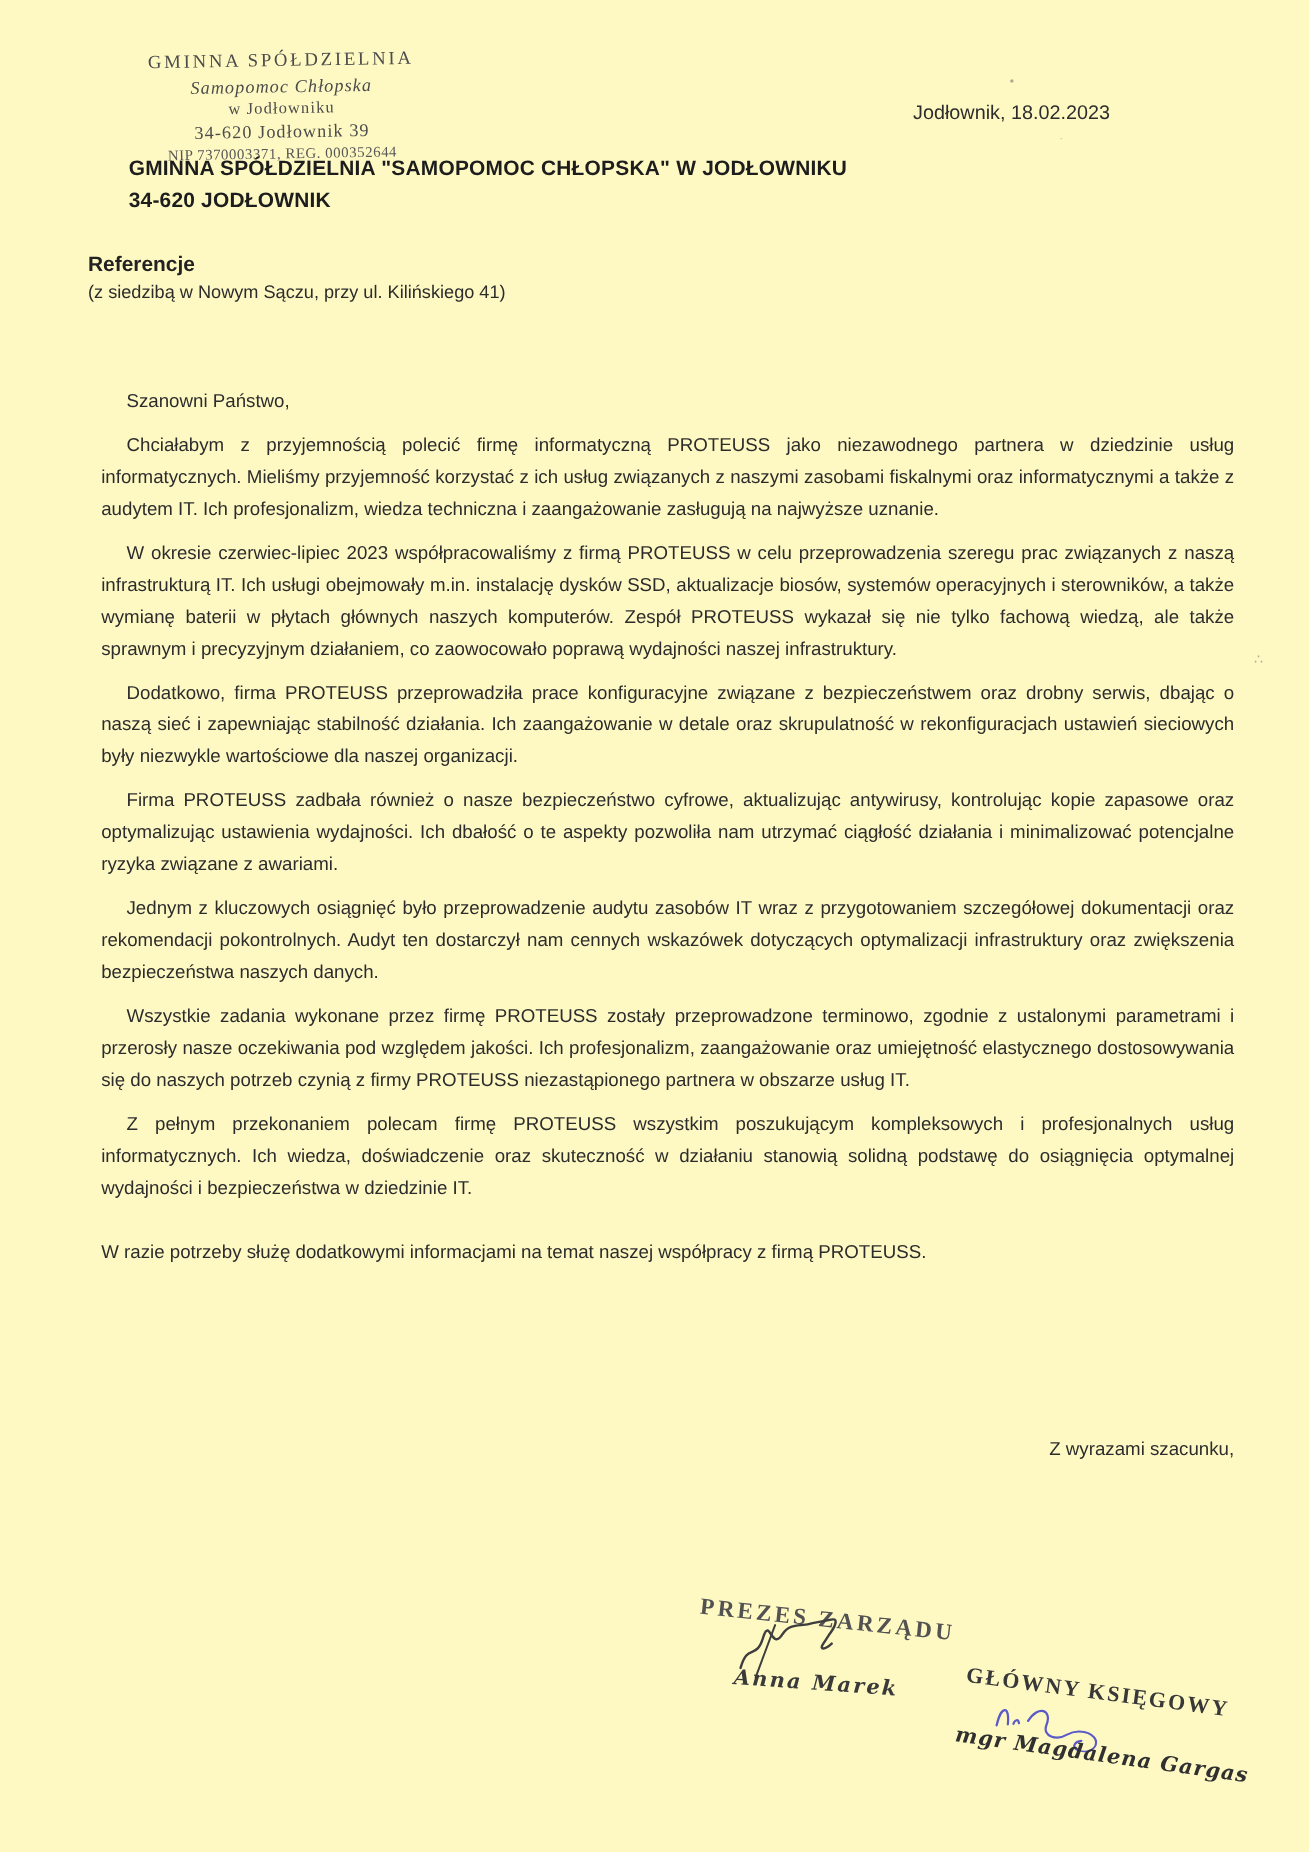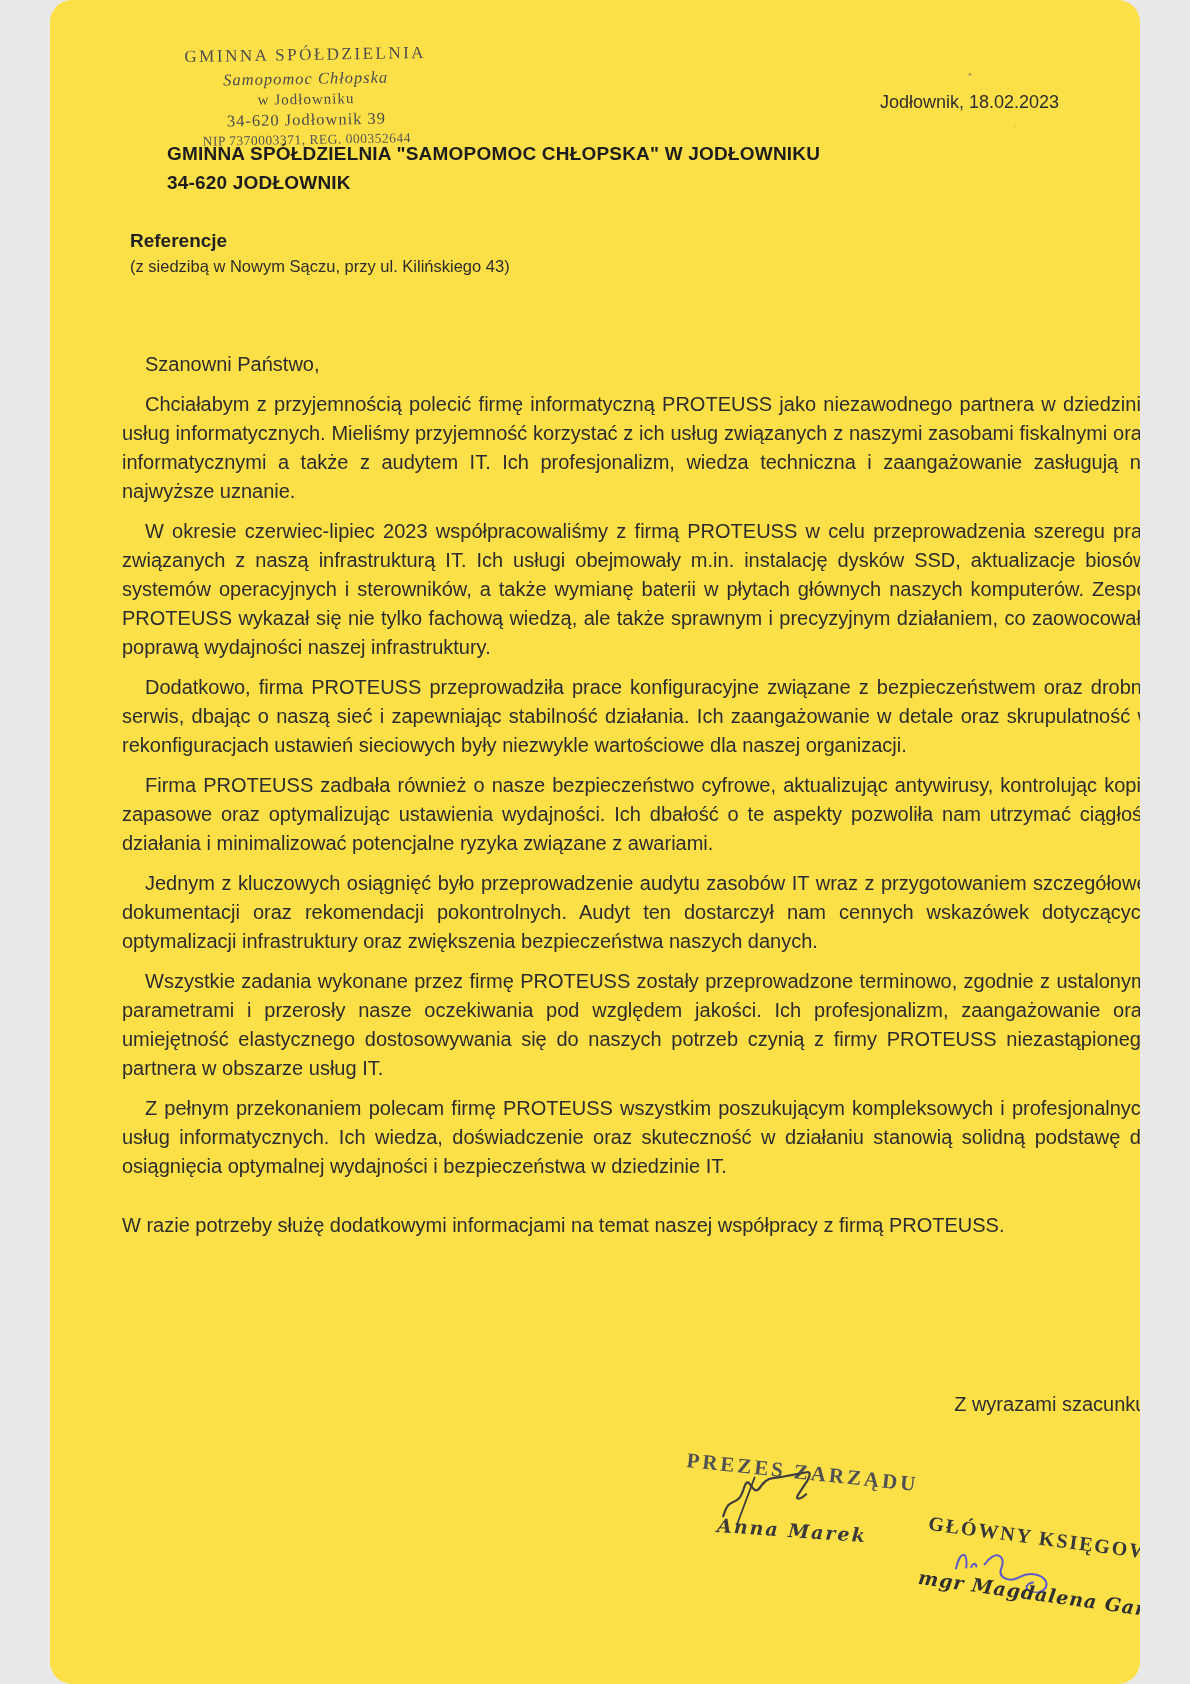--- a/index.html
+++ b/index.html
@@ -1,24 +1,23 @@
 <!DOCTYPE html>
 <html lang="pl"><head>
 <meta charset="utf-8">
 <style>
   html,body{margin:0;padding:0;background:#e8e8e8;}
   .page{
     position:relative;
-    width:1090px;height:1684px;
-    background:#fde047;
+    width:1190px;height:1684px;
+    background:#fef9c3;
     font-family:"Liberation Sans",sans-serif;
     color:#2c2c2c;
     overflow:hidden;
     margin:0 auto;
-    border-radius:22px;
   }
   
   .stamp-header{
     position:absolute;left:126px;top:44px;width:260px;
     text-align:center;
     font-family:"Liberation Serif",serif;
     color:#4c4c4c;
     transform:rotate(-1deg);
     line-height:1.28;
   }
@@ -35,22 +34,22 @@
     font-size:19px;font-weight:bold;color:#1d1d1d;line-height:29px;
     letter-spacing:.2px;white-space:nowrap;
   }
   
   .title-block{position:absolute;left:80px;top:230px;width:1030px;text-align:left;}
   .t1{font-size:19px;font-weight:bold;color:#222;}
   .t2{font-size:19px;font-weight:bold;color:#222;margin-top:6px;}
   .t3{font-size:16.5px;color:#2c2c2c;margin-top:5px;}
   
   .body-text{
-    position:absolute;left:72px;top:350px;width:1030px;
-    font-size:20px;line-height:29px;text-align:justify;color:#2c2c2c;
+    position:absolute;left:92px;top:350px;width:1030px;
+    font-size:17px;line-height:29px;text-align:justify;color:#2c2c2c;
   }
   .body-text p{margin:0;text-indent:23px;}
   .body-text p + p{margin-top:11px;}
   .body-text p.closing{margin-top:30px;text-indent:0;text-align:left;}
   .body-text p.valediction{margin-top:150px;text-align:right;}
   
   .sig-stamp{
     position:absolute;
     font-family:"Liberation Serif",serif;
     font-weight:600;
@@ -93,21 +92,21 @@
 
   <div class="date">Jodłownik, 18.02.2023</div>
 
   <div class="sender">
     <div>GMINNA SPÓŁDZIELNIA "SAMOPOMOC CHŁOPSKA" W JODŁOWNIKU</div>
     <div>34-620 JODŁOWNIK</div>
   </div>
 
   <div class="title-block">
     <div class="t1">Referencje</div>
-    <div class="t3">(z siedzibą w Nowym Sączu, przy ul. Kilińskiego 43)</div>
+    <div class="t3">(z siedzibą w Nowym Sączu, przy ul. Kilińskiego 41)</div>
   </div>
 
   <div class="body-text">
     <p>Szanowni Państwo,</p>
     <p>Chciałabym z przyjemnością polecić firmę informatyczną PROTEUSS jako niezawodnego partnera w dziedzinie usług informatycznych. Mieliśmy przyjemność korzystać z ich usług związanych z naszymi zasobami fiskalnymi oraz informatycznymi a także z audytem IT. Ich profesjonalizm, wiedza techniczna i zaangażowanie zasługują na najwyższe uznanie.</p>
     <p>W okresie czerwiec-lipiec 2023 współpracowaliśmy z firmą PROTEUSS w celu przeprowadzenia szeregu prac związanych z naszą infrastrukturą IT. Ich usługi obejmowały m.in. instalację dysków SSD, aktualizacje biosów, systemów operacyjnych i sterowników, a także wymianę baterii w płytach głównych naszych komputerów. Zespół PROTEUSS wykazał się nie tylko fachową wiedzą, ale także sprawnym i precyzyjnym działaniem, co zaowocowało poprawą wydajności naszej infrastruktury.</p>
     <p>Dodatkowo, firma PROTEUSS przeprowadziła prace konfiguracyjne związane z bezpieczeństwem oraz drobny serwis, dbając o naszą sieć i zapewniając stabilność działania. Ich zaangażowanie w detale oraz skrupulatność w rekonfiguracjach ustawień sieciowych były niezwykle wartościowe dla naszej organizacji.</p>
     <p>Firma PROTEUSS zadbała również o nasze bezpieczeństwo cyfrowe, aktualizując antywirusy, kontrolując kopie zapasowe oraz optymalizując ustawienia wydajności. Ich dbałość o te aspekty pozwoliła nam utrzymać ciągłość działania i minimalizować potencjalne ryzyka związane z awariami.</p>
     <p>Jednym z kluczowych osiągnięć było przeprowadzenie audytu zasobów IT wraz z przygotowaniem szczegółowej dokumentacji oraz rekomendacji pokontrolnych. Audyt ten dostarczył nam cennych wskazówek dotyczących optymalizacji infrastruktury oraz zwiększenia bezpieczeństwa naszych danych.</p>
     <p>Wszystkie zadania wykonane przez firmę PROTEUSS zostały przeprowadzone terminowo, zgodnie z ustalonymi parametrami i przerosły nasze oczekiwania pod względem jakości. Ich profesjonalizm, zaangażowanie oraz umiejętność elastycznego dostosowywania się do naszych potrzeb czynią z firmy PROTEUSS niezastąpionego partnera w obszarze usług IT.</p>

